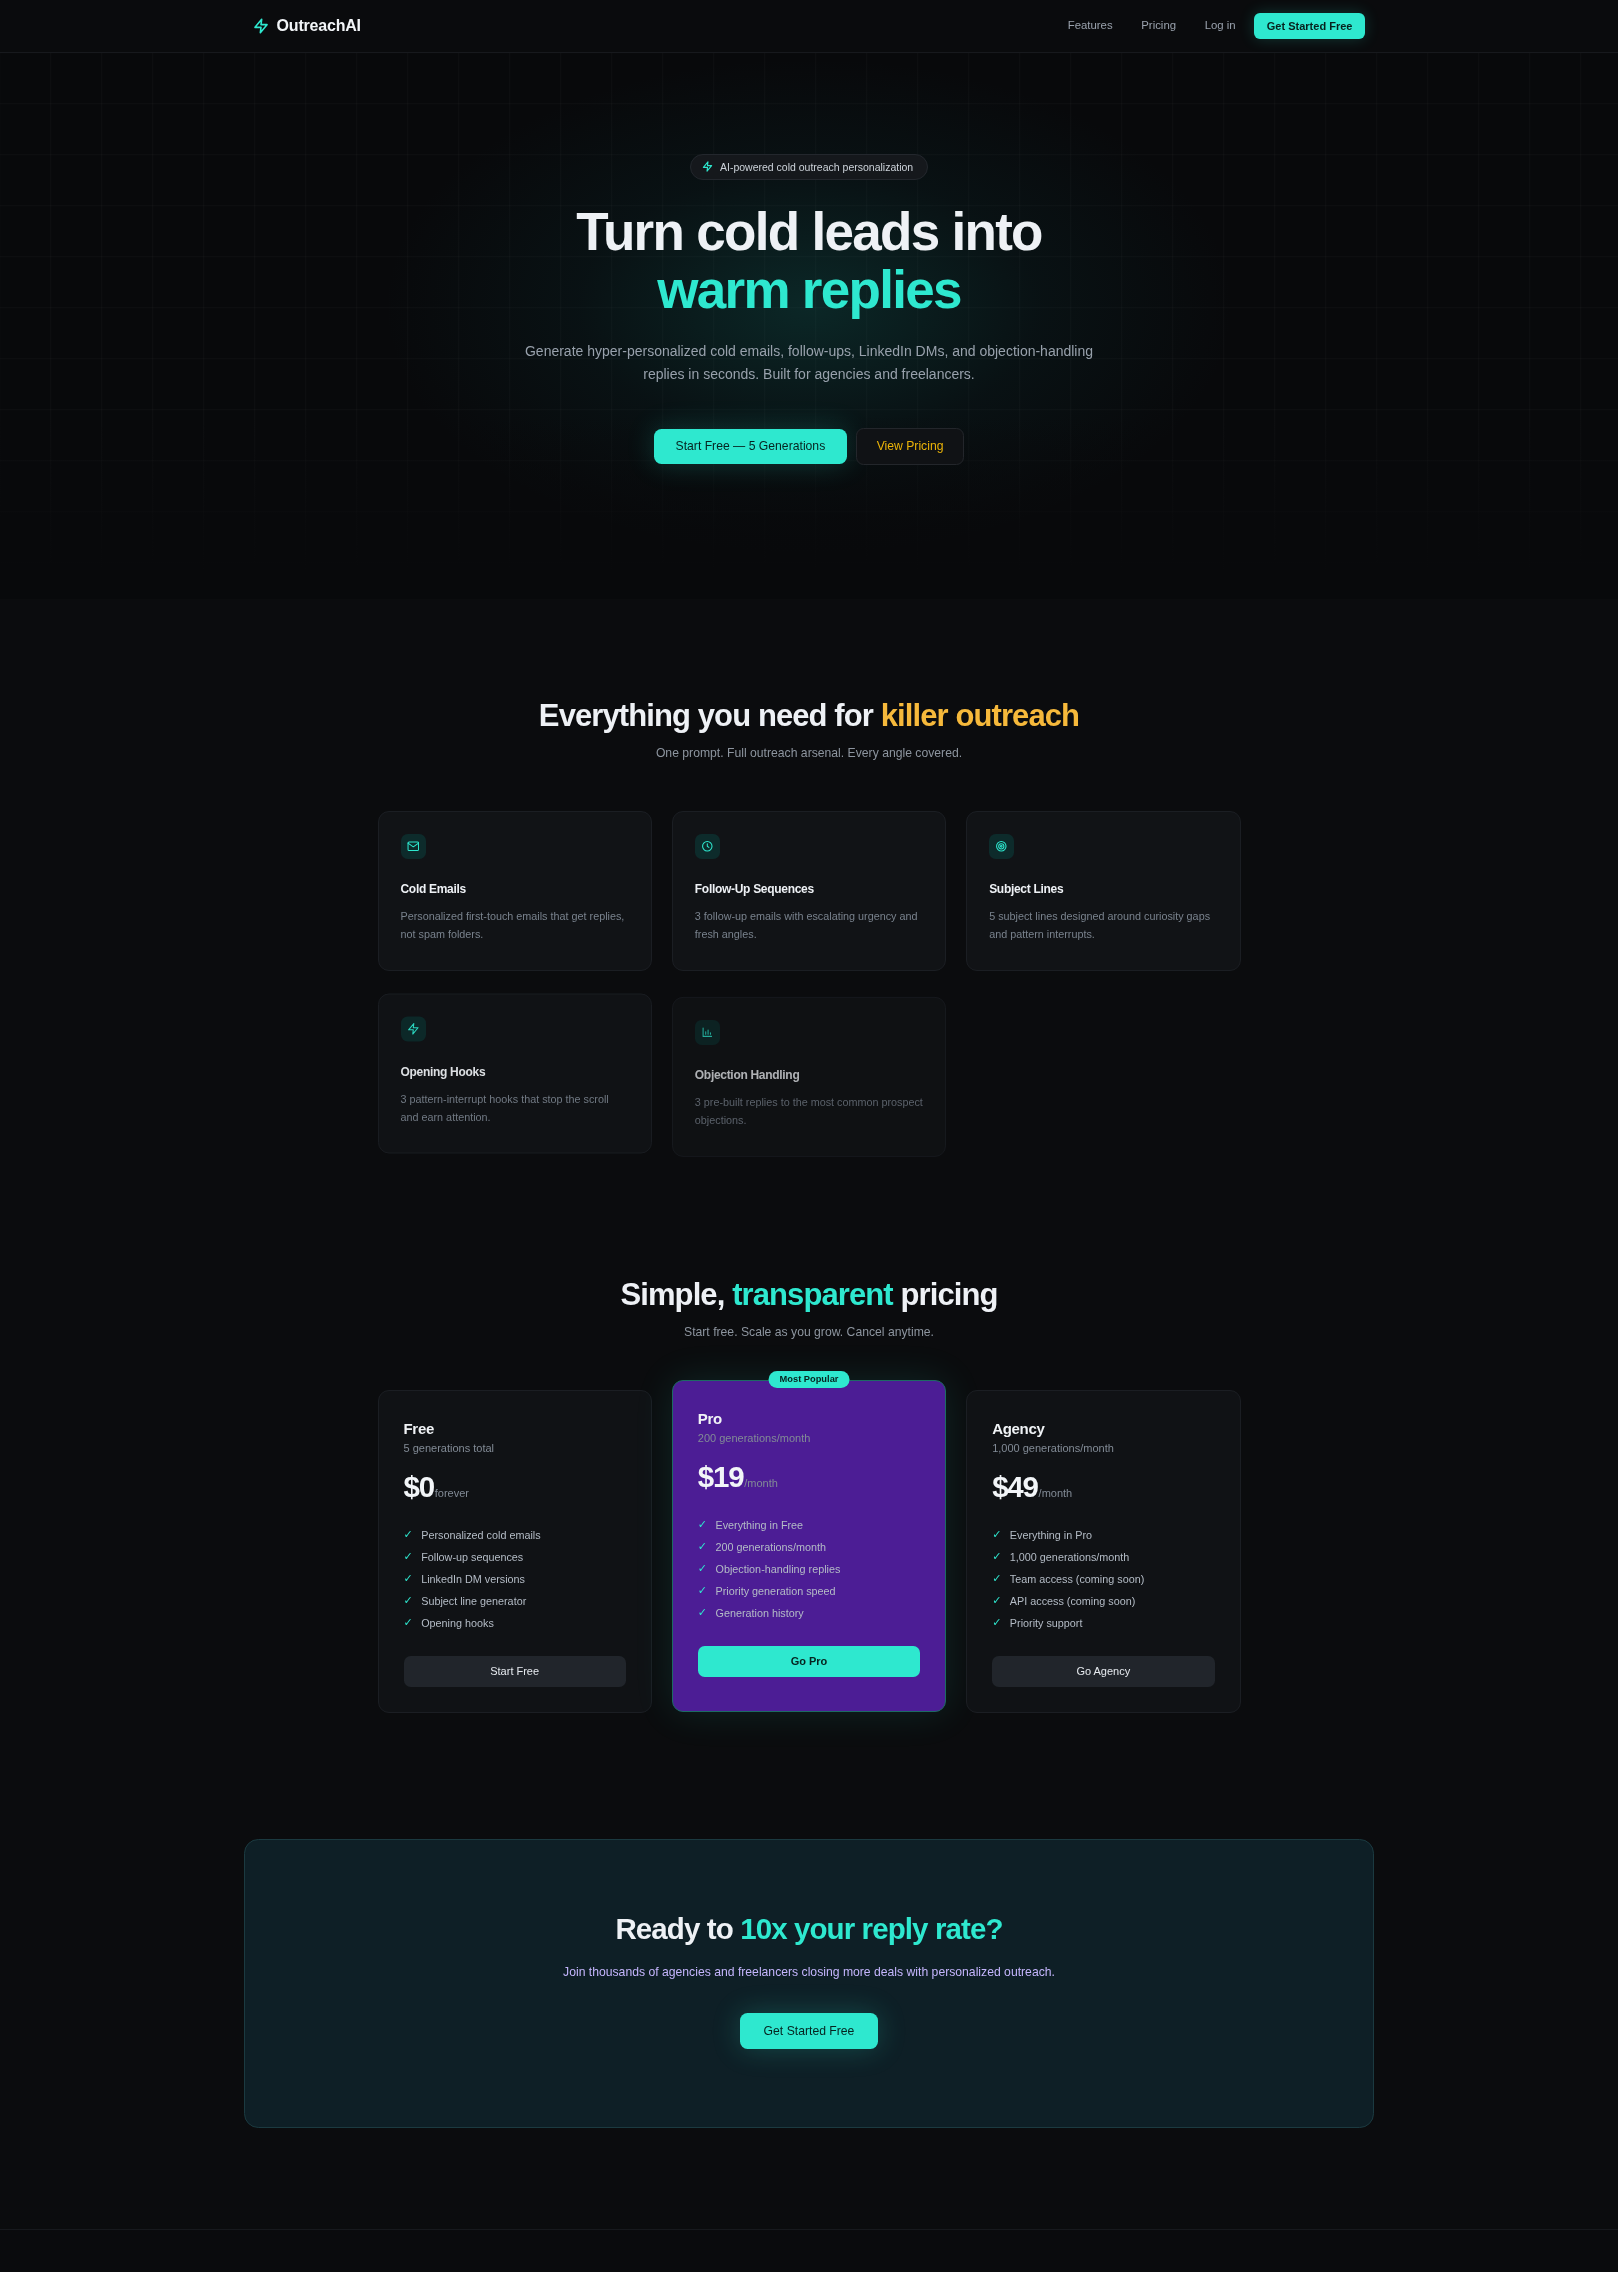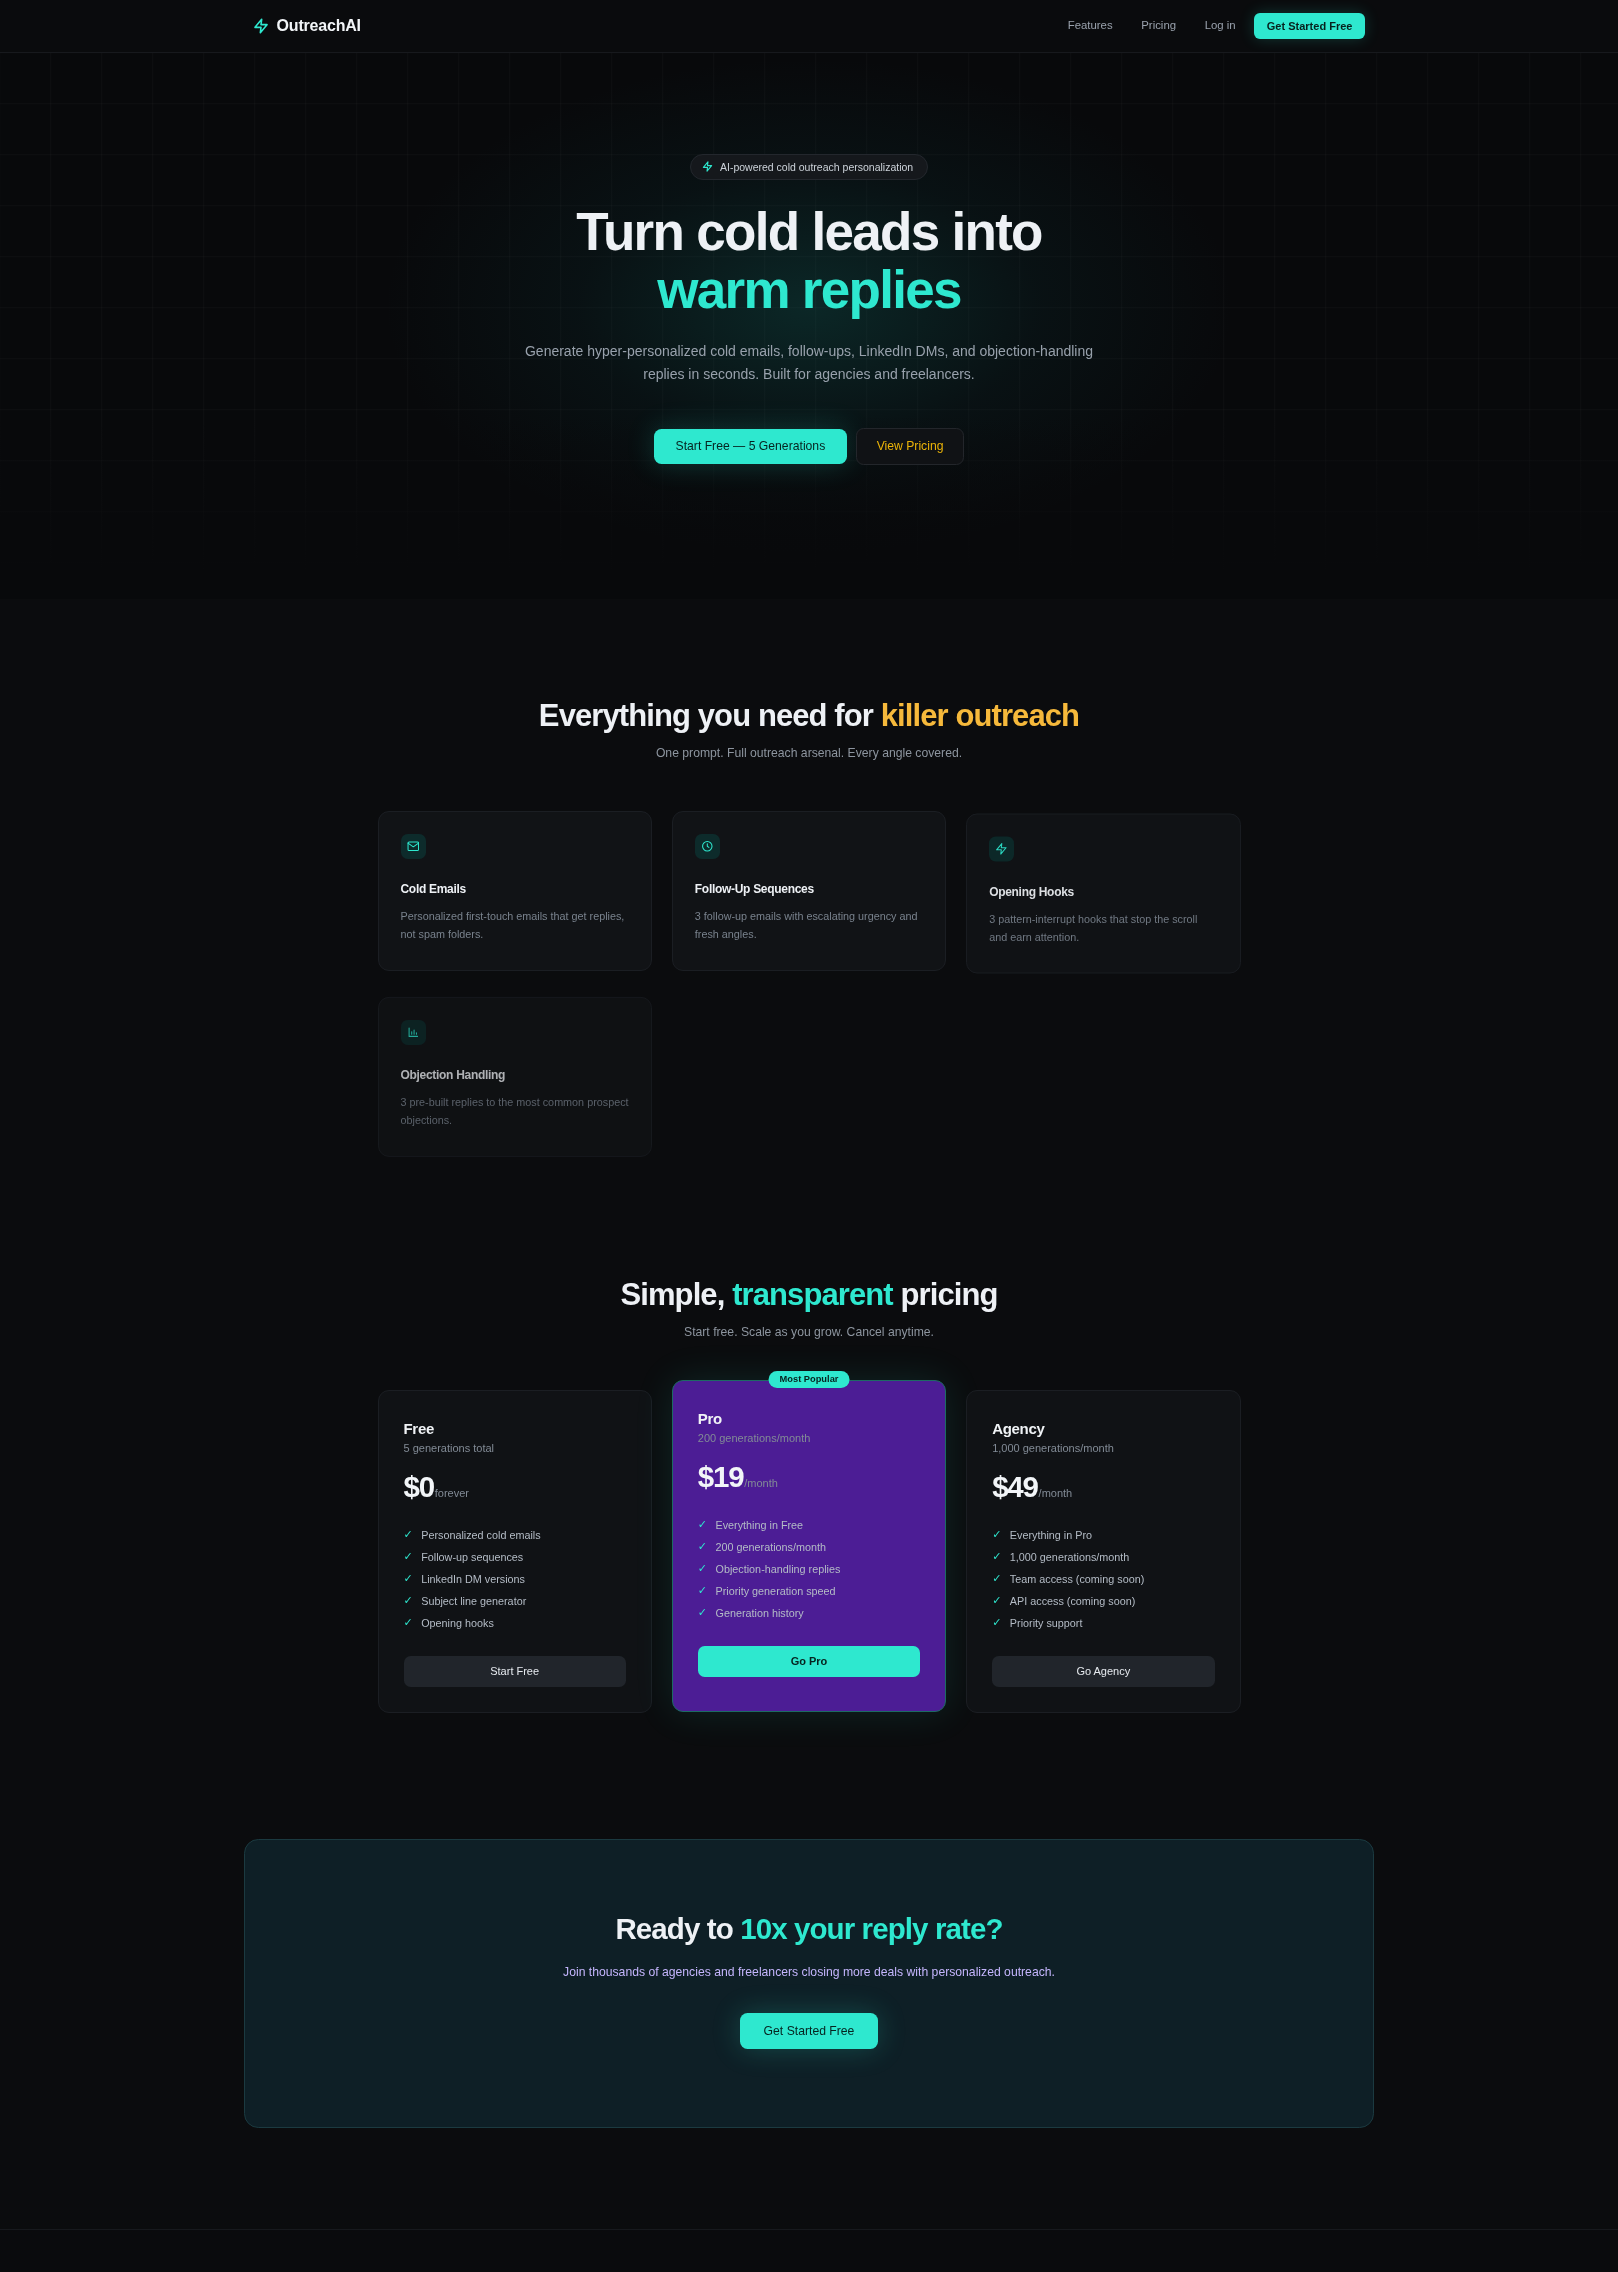--- a/index.html
+++ b/index.html
@@ -302,20 +302,31 @@
             <svg width="12.6" height="12.6" viewBox="0 0 24 24" fill="none" stroke="#2ee8cf" stroke-width="2" stroke-linecap="round" stroke-linejoin="round">
                 <circle cx="12" cy="12" r="9"></circle>
                 <path d="M12 7v5l3 2"></path>
               </svg>
           </div>
           <div class="feat-name">Follow-Up Sequences</div>
           <div class="feat-desc">3 follow-up emails with escalating urgency and fresh angles.</div>
         </div>
 
 
+        <div class="feat-card s-0">
+          <div class="feat-icon">
+            <svg width="12.6" height="12.6" viewBox="0 0 24 24" fill="none" stroke="#2ee8cf" stroke-width="2" stroke-linecap="round" stroke-linejoin="round">
+                <circle cx="12" cy="12" r="9"></circle>
+                <circle cx="12" cy="12" r="5"></circle>
+                <circle cx="12" cy="12" r="1.6"></circle>
+              </svg>
+          </div>
+          <div class="feat-name">Subject Lines</div>
+          <div class="feat-desc">5 subject lines designed around curiosity gaps and pattern interrupts.</div>
+        </div>
 
         <div class="feat-card s-1">
           <div class="feat-icon">
             <svg width="12.6" height="12.6" viewBox="0 0 24 24" fill="none" stroke="#2ee8cf" stroke-width="2" stroke-linecap="round" stroke-linejoin="round">
                 <polygon points="13 2 3 14 12 14 11 22 21 10 12 10 13 2"></polygon>
               </svg>
           </div>
           <div class="feat-name">Opening Hooks</div>
           <div class="feat-desc">3 pattern-interrupt hooks that stop the scroll and earn attention.</div>
         </div>

